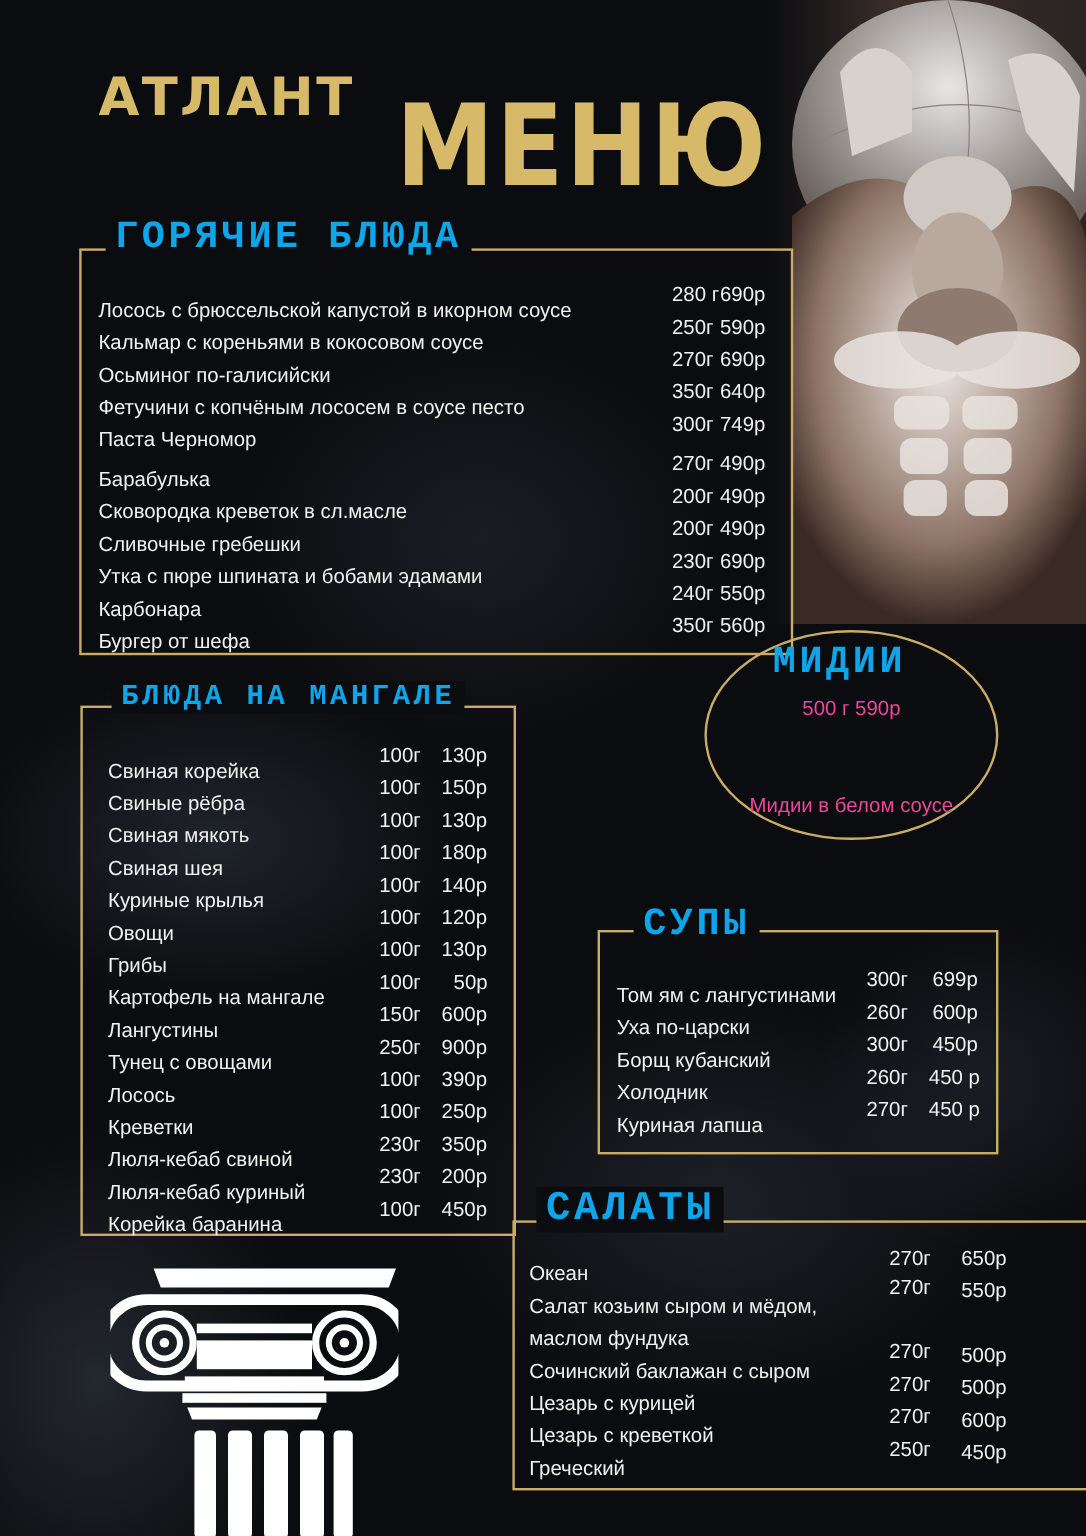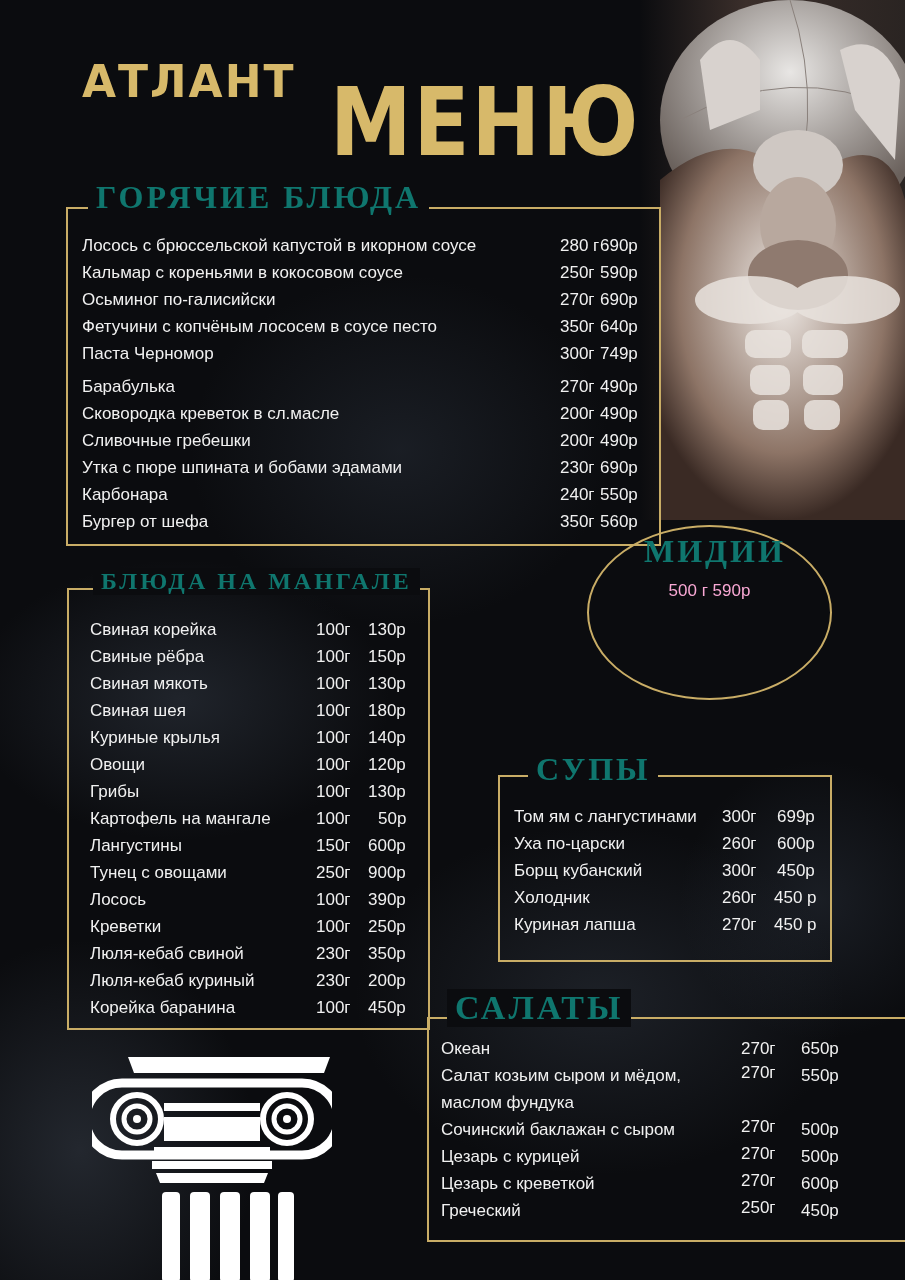--- a/index.html
+++ b/index.html
@@ -25,29 +25,29 @@
     position: absolute; left: 330px; top: 68px;
     font-family: "DejaVu Sans", sans-serif; font-size: 82px; font-weight: bold;
     color: #d7b96a; letter-spacing: 2px; transform: scaleY(1.15); transform-origin: top left;
   }
   .box {
     position: absolute;
     border: 2px solid #c9ad66;
   }
   .box-title {
     position: absolute;
-    font-family: Liberation Serif, serif; font-weight: bold;
-    color: #0f766e; background: #0b0c0f;
+    font-family: Liberation Mono, monospace; font-weight: bold;
+    color: #0ea5e9; background: #0b0c0f;
     padding: 0 8px; letter-spacing: 3px;
   }
   .row {
     position: absolute; left: 0; right: 0;
     font-size: 17px; color: #f1f1f1; white-space: nowrap;
   }
-  .row .name { position: absolute; left: 0; }
+  .row .name { position: absolute; left: 0; margin-top: 13px; }
   .row .weight { position: absolute; }
   .row .price { position: absolute; }
 
   
   #hot { left: 66px; top: 207px; width: 595px; height: 339px; }
   #hot .box-title { left: 20px; top: -30px; font-size: 32px; }
   #hot .rows { position: absolute; left: 14px; top: 27px; right: 14px; }
   #hot .weight { left: 478px; }
   #hot .price { left: 518px; }
 
@@ -60,21 +60,21 @@
 
   
   #mussels {
     position: absolute; left: 587px; top: 525px; width: 245px; height: 175px;
     border: 2px solid #c9ad66; border-radius: 50%;
   }
   #mussels .box-title {
     left: 55px; top: 6px; font-size: 32px; background: transparent; padding: 0;
   }
   #mussels .line {
-    position: absolute; left: 0; right: 0; text-align: center; font-size: 17px; color: #f9a8d4;
+    position: absolute; left: 0; right: 0; text-align: center; font-size: 17px; color: #ec4899;
   }
 
   
   #soups { left: 498px; top: 775px; width: 334px; height: 187px; }
   #soups .box-title { left: 28px; top: -26px; font-size: 32px; }
   #soups .rows { position: absolute; left: 14px; top: 30px; right: 10px; }
   #soups .weight { left: 208px; }
   #soups .price { left: 263px; }
 
   
@@ -192,20 +192,21 @@
         <span class="name">Бургер от шефа</span>
         <span class="weight">350г</span>
         <span class="price">560р</span>
       </div>
   </div>
 </section>
 
 <section id="mussels">
   <div class="box-title">МИДИИ</div>
   <div class="line" style="top:54px">500 г    590р</div>
+  <div class="line" style="top:135px">Мидии в белом соусе</div>
 </section>
 
 <section class="box" id="mangal">
   <div class="box-title">БЛЮДА НА МАНГАЛЕ</div>
   <div class="rows">
     <div class="row" style="top:0px">
         <span class="name">Свиная корейка</span>
         <span class="weight">100г</span>
         <span class="price">130р</span>
       </div>

